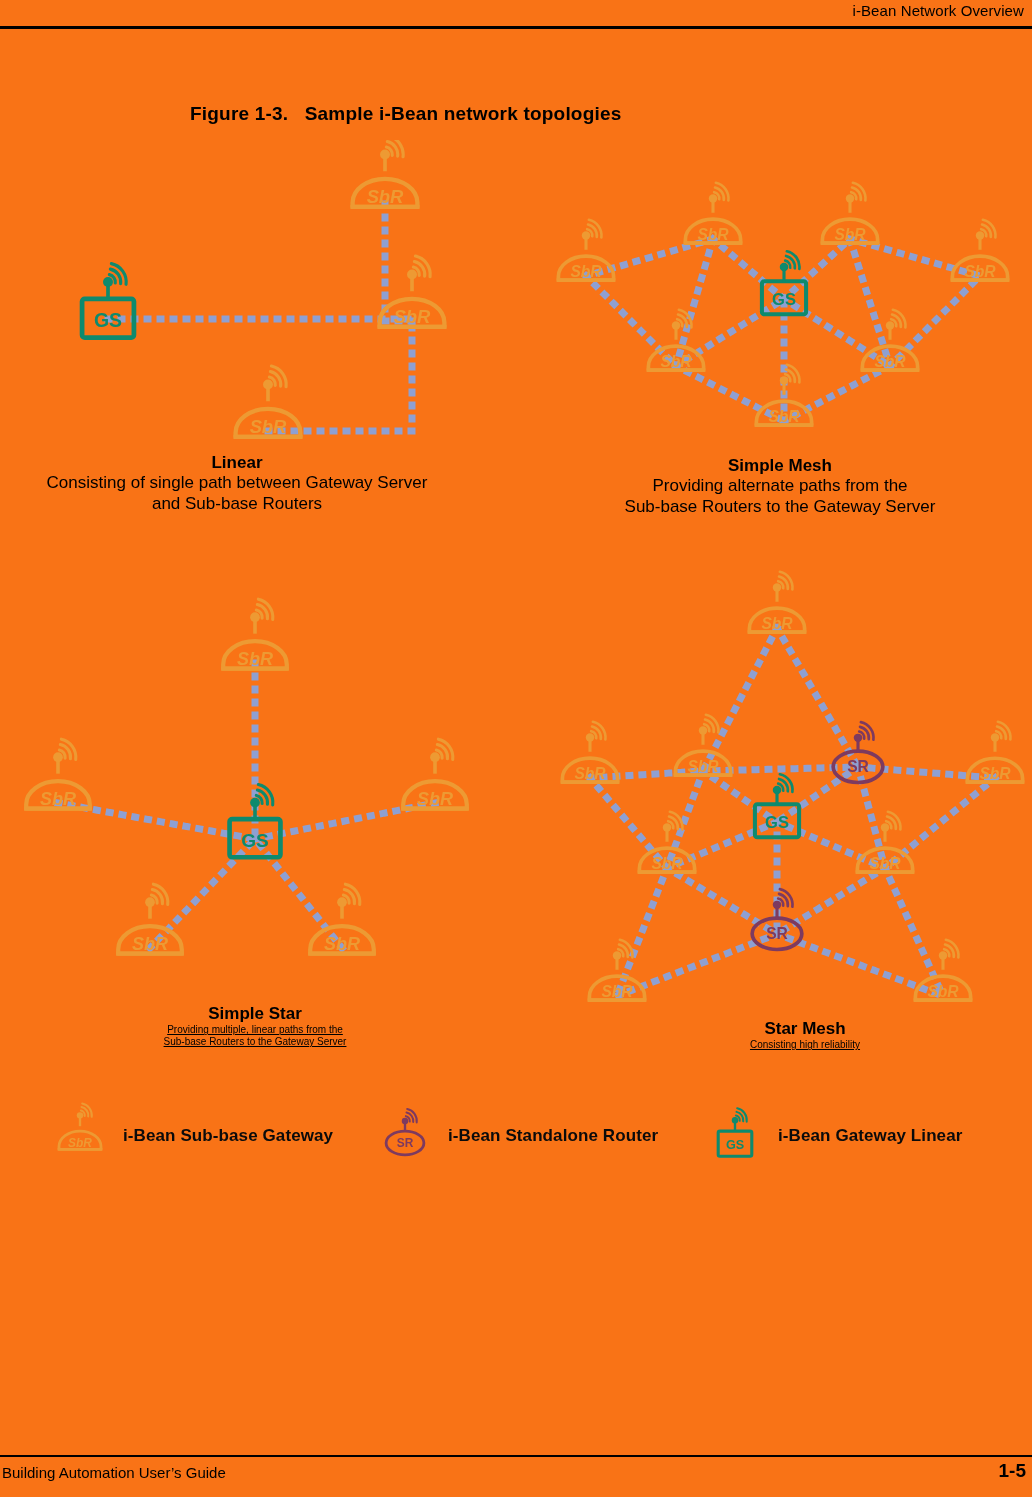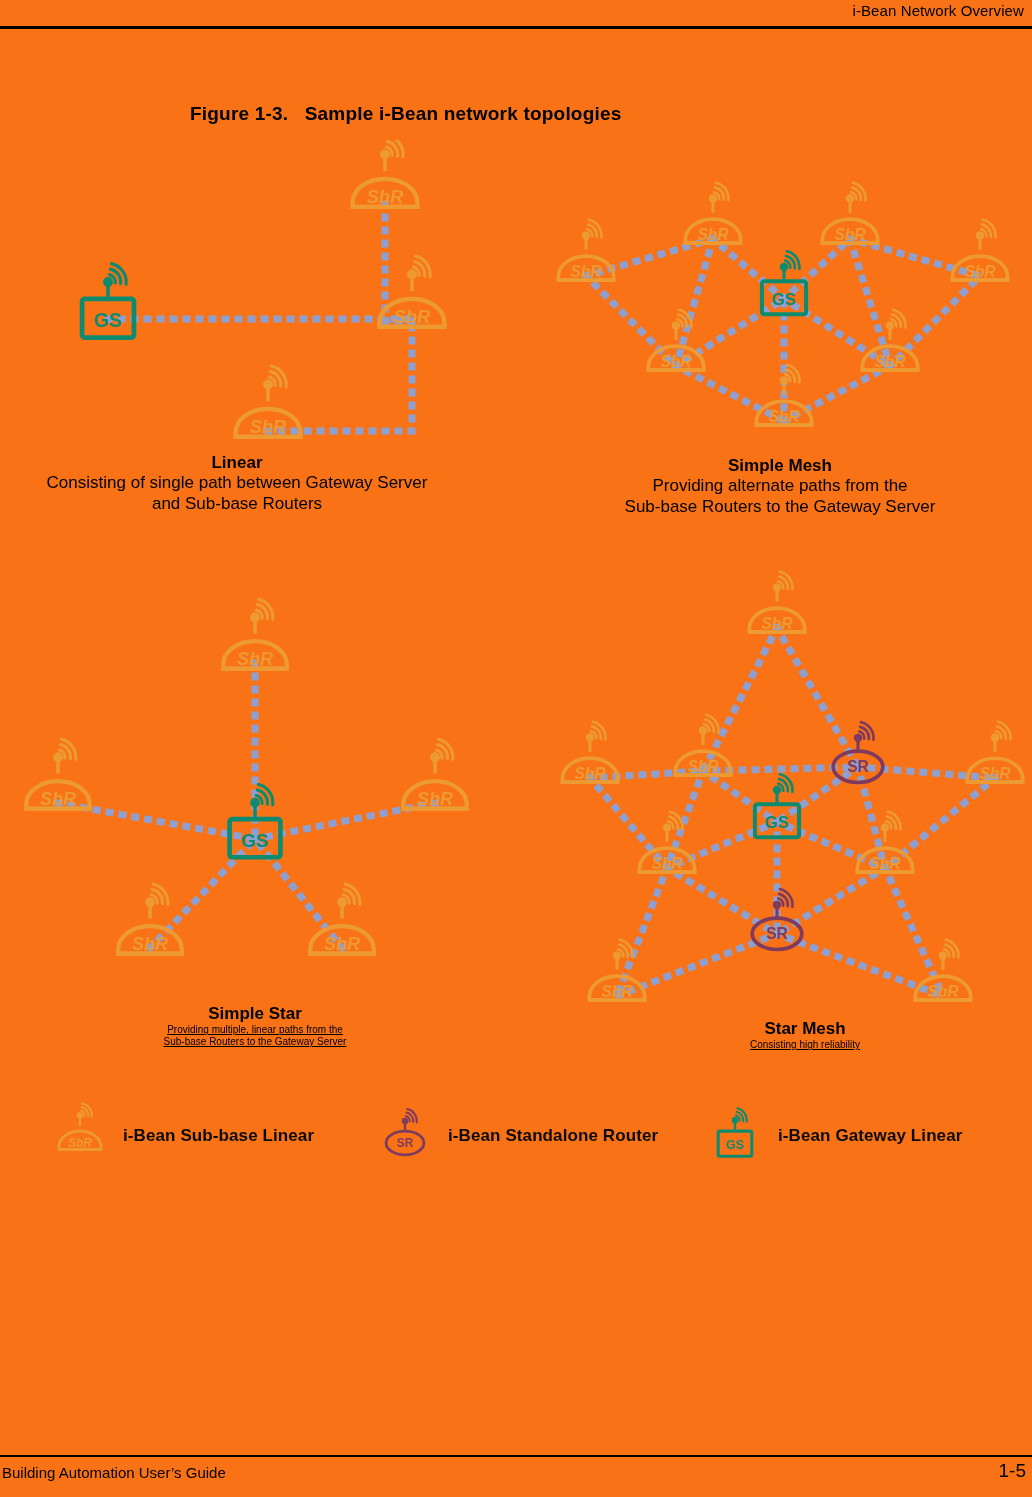--- a/index.html
+++ b/index.html
@@ -109,21 +109,21 @@
     position: absolute;
     left: 2px;
     top: 1464px;
     font-size: 15px;
   }
   .foot-right {
     position: absolute;
     right: 6px;
     top: 1460px;
     font-size: 19px;
-    font-weight: normal;
+    font-weight: bold;
   }
 </style>
 </head>
 <body>
 
 <div id="page">
 
   <div class="running-head">i-Bean Network Overview</div>
   <div class="head-rule"></div>
 
@@ -500,21 +500,21 @@
             <path d="M 20 69 L 20 65 A 30 22 0 0 1 80 65 L 80 69 Z" fill="none" stroke="#ED9A33" stroke-width="4" stroke-linejoin="round"></path>
             <line x1="18" y1="69" x2="82" y2="69" stroke="#ED9A33" stroke-width="4" stroke-linecap="butt"></line>
             <line x1="50" y1="36" x2="50" y2="23" stroke="#ED9A33" stroke-width="3.4" stroke-linecap="butt"></line>
             <circle cx="50" cy="20.5" r="4.6" fill="#ED9A33"></circle>
             <path d="M 51.26 13.64 A 7 7 0 0 1 56.72 21.34" stroke="#ED9A33" stroke-width="2.9" fill="none" stroke-linecap="round"></path>
             <path d="M 52.196 8.544 A 12.2 12.2 0 0 1 61.712 21.964" stroke="#ED9A33" stroke-width="2.9" fill="none" stroke-linecap="round"></path>
             <path d="M 53.132 3.4480000000000004 A 17.4 17.4 0 0 1 66.704 22.588" stroke="#ED9A33" stroke-width="2.9" fill="none" stroke-linecap="round"></path>
             <text x="50" y="65.6" fill="#ED9A33" font-family="&quot;Liberation Sans&quot;, sans-serif" font-size="17" font-weight="bold" text-anchor="middle" font-style="italic">SbR</text>
           </g>
         </svg>
-      <span class="legend-label">i-Bean Sub-base Linear</span>
+      <span class="legend-label">i-Bean Sub-base Gateway</span>
     </div>
     <div class="legend-item" style="left:325px; top:8px;">
       <svg width="70" height="70" viewBox="0 0 100 100" id="legend-icon-1">
           <g>
             <ellipse cx="50" cy="60" rx="27" ry="17" fill="none" stroke="#7E3A5F" stroke-width="4"></ellipse>
             <line x1="50" y1="44" x2="50" y2="31" stroke="#7E3A5F" stroke-width="3.4" stroke-linecap="butt"></line>
             <circle cx="50" cy="28.5" r="4.6" fill="#7E3A5F"></circle>
             <path d="M 51.26 21.64 A 7 7 0 0 1 56.72 29.34" stroke="#7E3A5F" stroke-width="2.9" fill="none" stroke-linecap="round"></path>
             <path d="M 52.196 16.544 A 12.2 12.2 0 0 1 61.712 29.964" stroke="#7E3A5F" stroke-width="2.9" fill="none" stroke-linecap="round"></path>
             <path d="M 53.132 11.448 A 17.4 17.4 0 0 1 66.704 30.588" stroke="#7E3A5F" stroke-width="2.9" fill="none" stroke-linecap="round"></path>

